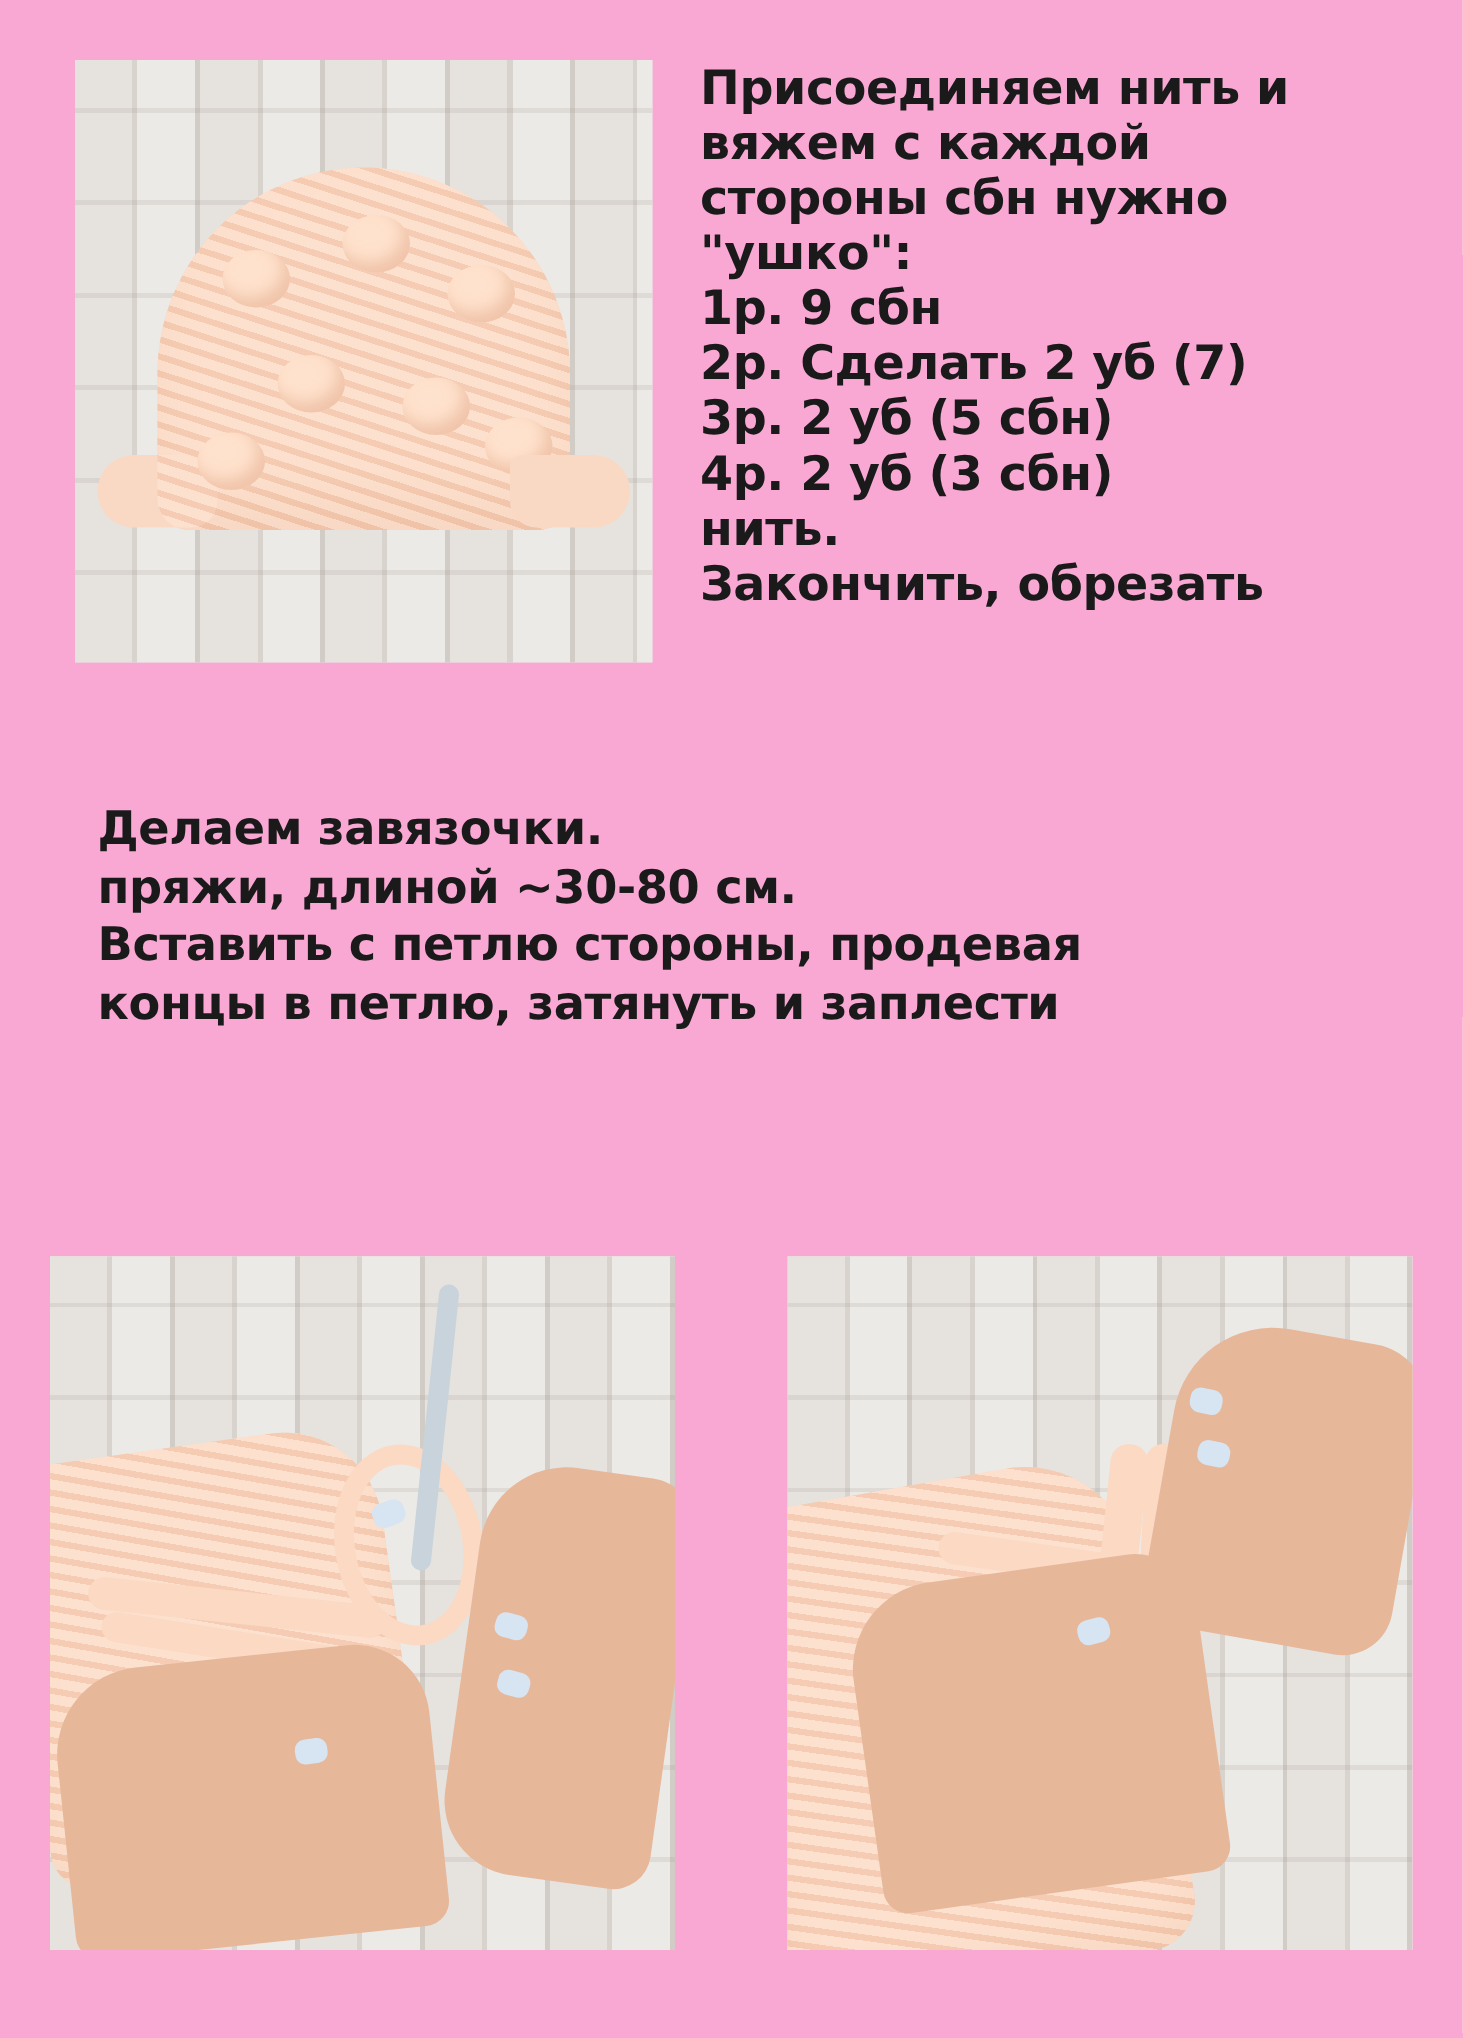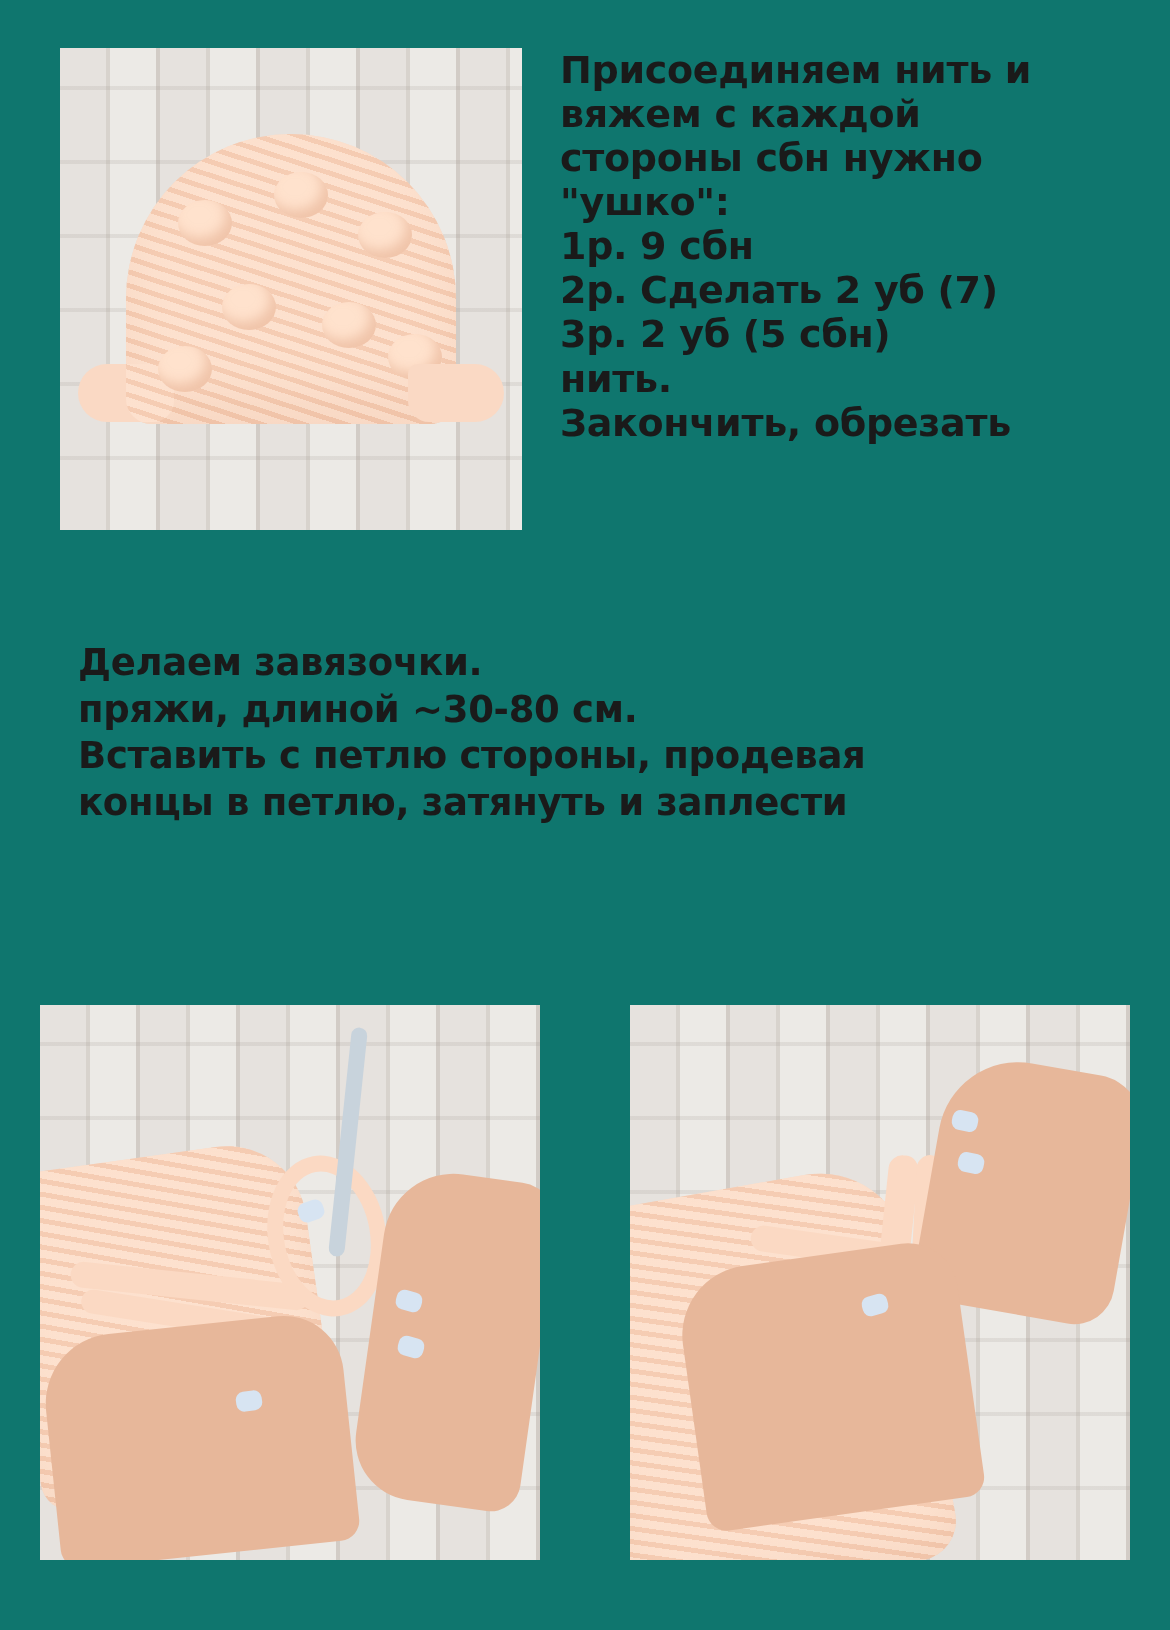--- a/index.html
+++ b/index.html
@@ -12,21 +12,21 @@
     height: 1630px;
     font-family: "DejaVu Sans", sans-serif;
     position: relative;
     overflow: hidden;
   }
   .page {
     position: absolute;
     left: 0; top: 0;
     width: 1170px;
     height: 1630px;
-    background: #0f766e;
+    background: #f9a8d4;
   }
 
   
   .top-section {
     position: absolute;
     left: 60px;
     top: 48px;
     width: 1050px;
     display: flex;
     align-items: flex-start;
@@ -195,20 +195,21 @@
     </div>
 
     <div class="text-block">
       <span class="line">Присоединяем нить и</span>
       <span class="line">вяжем с каждой</span>
       <span class="line">стороны сбн нужно</span>
       <span class="line">"ушко":</span>
       <span class="line">1р. 9 сбн</span>
       <span class="line">2р. Сделать 2 уб (7)</span>
       <span class="line">3р. 2 уб (5 сбн)</span>
+      <span class="line">4р. 2 уб (3 сбн)</span>
       <span class="line">нить.</span>
       <span class="line">Закончить, обрезать</span>
     </div>
   </div>
 
   <div class="mid-text">
     <span class="line">Делаем завязочки.</span>
     <span class="line">пряжи, длиной ~30-80 см.</span>
     <span class="line">Вставить с петлю стороны, продевая</span>
     <span class="line">концы в петлю, затянуть и заплести</span>

